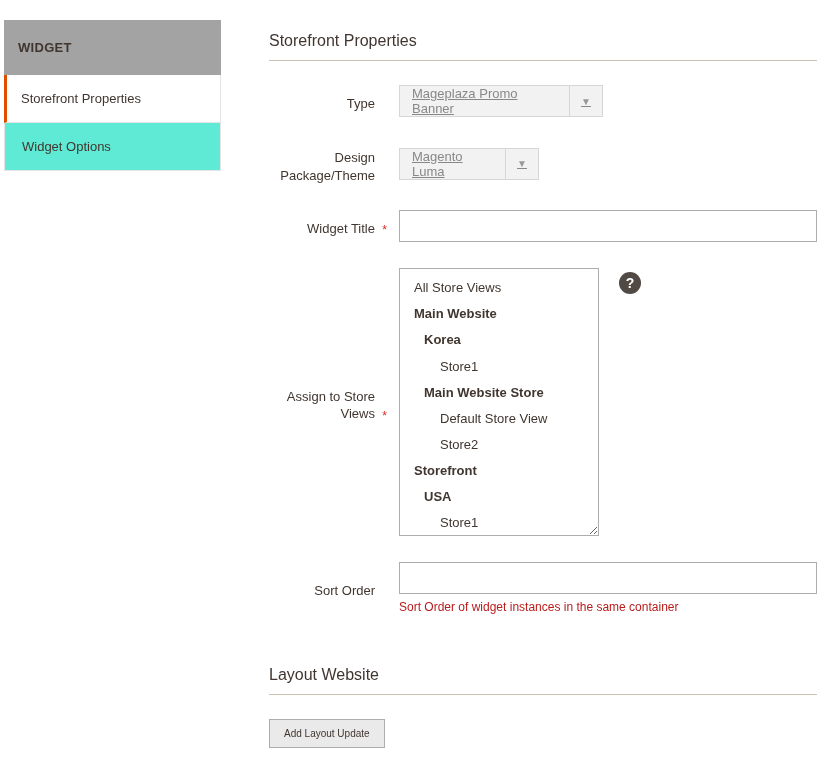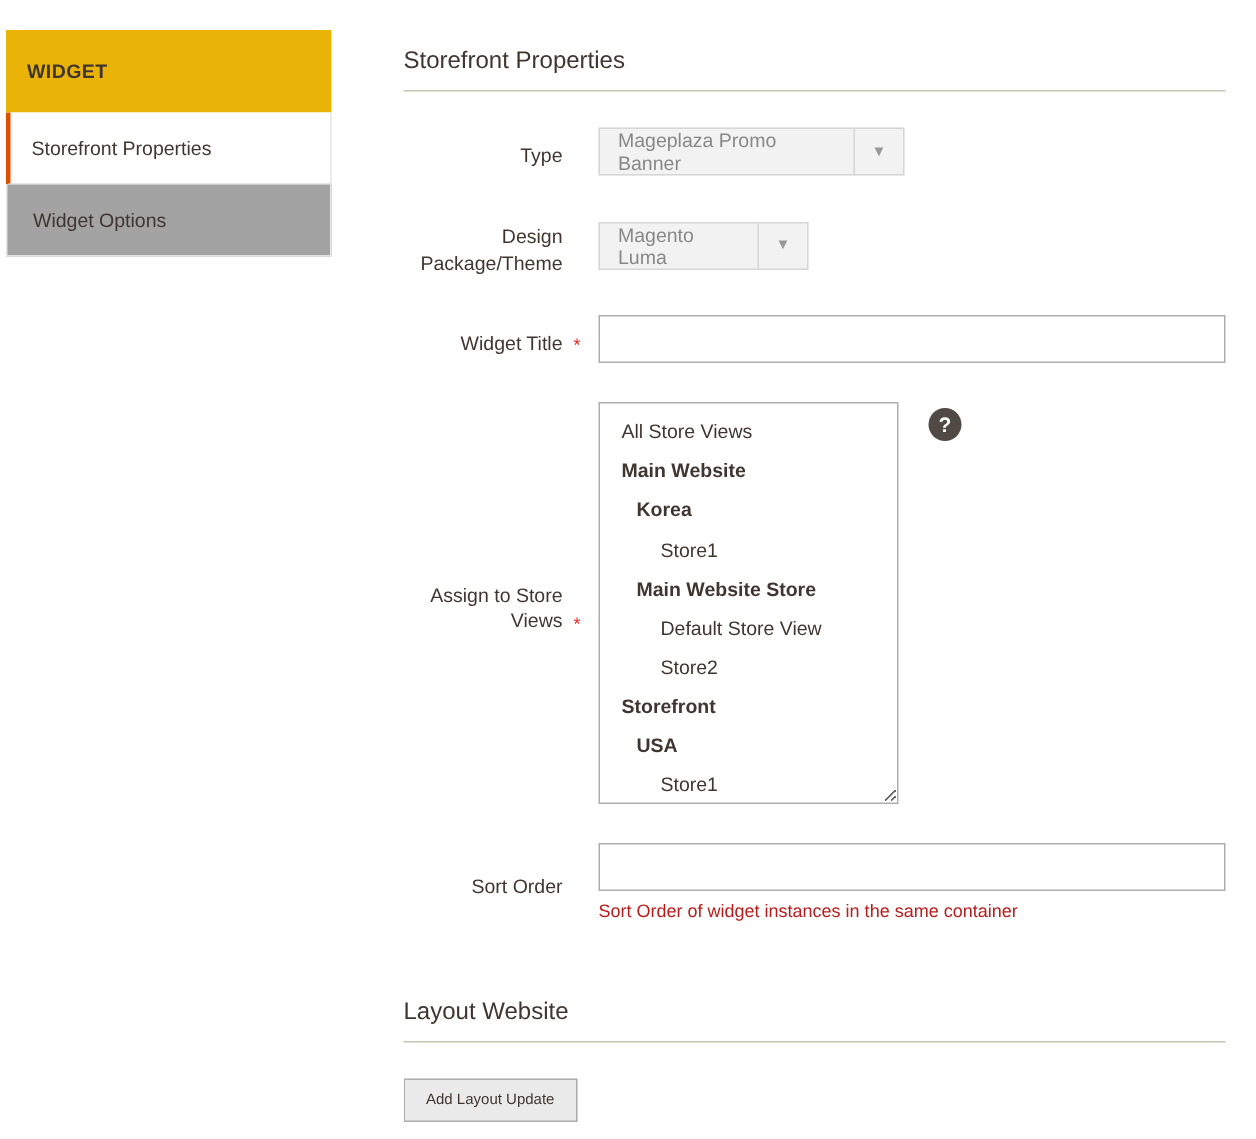--- a/index.html
+++ b/index.html
@@ -13,29 +13,29 @@
       overflow: hidden;
       padding-top: 20px;
     }
     .layout { display: flex; }
     .sidebar {
       width: 217px;
       flex-shrink: 0;
       margin-left: 4px;
     }
     .tabs-header {
-      background: #eab308;
+      background: #a3a3a3;
       padding: 20px 14px;
       font-weight: bold;
       font-size: 13px;
       color: #41362f;
       letter-spacing: 0.3px;
     }
     .tab-item {
-      background: #a3a3a3;
+      background: #5eead4;
       border: 1px solid #e5e5e5;
       border-top: none;
       padding: 16px 14px 16px 17px;
       font-size: 13px;
       color: #41362f;
       cursor: pointer;
       position: relative;
     }
     .tab-item.active {
       border-left: 3px solid #e04f00;
@@ -88,20 +88,21 @@
     }
     
     .select-dis {
       display: flex;
       border: 1px solid #d6d6d6;
       background: #f2f2f2;
       height: 32px;
       align-items: center;
       color: #888;
       font-size: 13px;
+      text-decoration: underline;
     }
     .select-dis .sel-text {
       padding: 0 12px;
       border-right: 1px solid #d6d6d6;
       height: 100%;
       display: flex;
       align-items: center;
     }
     .select-dis .sel-arrow {
       width: 32px;

